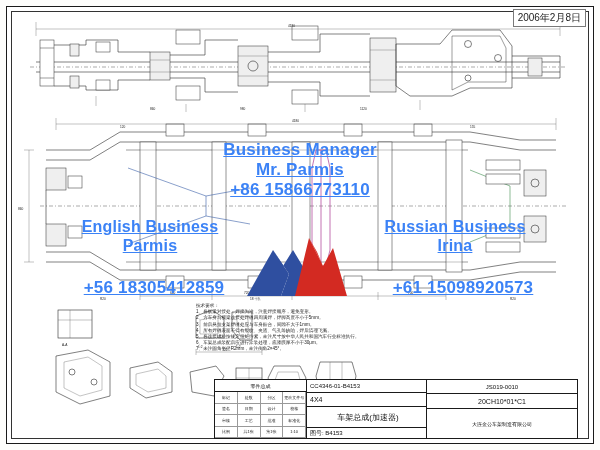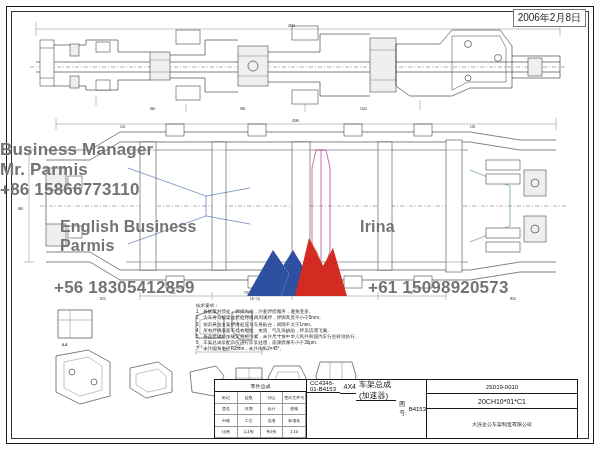--- a/index.html
+++ b/index.html
@@ -63,45 +63,46 @@
     background:#fff;
     box-sizing:border-box;
     display:flex;
     font-size:5px;color:#111;
   }
   .tb-col{border-right:1px solid #1a1a1a;box-sizing:border-box;}
   .tb-a{width:92px;display:flex;flex-direction:column;}
   .tb-a .hd{height:11px;border-bottom:1px solid #1a1a1a;display:flex;align-items:center;justify-content:center;font-size:5px;}
   .tb-grid{flex:1;display:grid;grid-template-columns:1fr 1fr 1fr 1fr;grid-template-rows:1fr 1fr 1fr 1fr;}
   .tb-grid div{border-right:1px solid #999;border-bottom:1px solid #999;font-size:4px;display:flex;align-items:center;justify-content:center;color:#222;}
-  .tb-b{width:120px;display:flex;flex-direction:row;}
+  .tb-b{width:120px;display:flex;flex-direction:column;}
   .tb-b .r{border-bottom:1px solid #1a1a1a;display:flex;align-items:center;padding-left:3px;}
   .tb-b .r1{height:12px;font-size:6px;}
   .tb-b .r2{height:13px;font-size:7px;}
   .tb-b .r3{height:20px;font-size:8px;justify-content:center;}
   .tb-b .r4{flex:1;font-size:6px;border-bottom:none;}
   .tb-c{flex:1;display:flex;flex-direction:column;}
   .tb-c .r{border-bottom:1px solid #1a1a1a;display:flex;align-items:center;justify-content:center;}
   .tb-c .c1{height:13px;font-size:6px;}
   .tb-c .c2{height:14px;font-size:7px;}
   .tb-c .c3{flex:1;border-bottom:none;font-size:5px;}
   
   .logo{
     position:absolute;left:243px;top:226px;width:108px;height:74px;
   }
   
   .wm{
     position:absolute;
-    color:#737373;
+    color:#3b82f6;
     font-family:"Liberation Sans",sans-serif;
     font-weight:bold;
-    text-align:left;
+    text-align:center;
     white-space:nowrap;
     line-height:1.18;
     letter-spacing:0.2px;
+    text-decoration:underline;
   }
   #wm-mgr{left:0;right:0;top:140px;font-size:17px;}
   #wm-mgr .l2{font-size:17px;}
   #wm-mgr .l3{font-size:17px;}
   #wm-eng{left:60px;top:218px;width:180px;font-size:16px;}
   #wm-engphone{left:54px;top:278px;width:200px;font-size:17px;}
   #wm-rus{left:360px;top:218px;width:190px;font-size:16px;}
   #wm-rusphone{left:368px;top:278px;width:190px;font-size:17px;}
 </style>
 </head>
@@ -384,17 +385,18 @@
     <div class="l3">+86 15866773110</div>
   </div>
 
   <div class="wm" id="wm-eng">
     <div>English Business</div>
     <div>Parmis</div>
   </div>
   <div class="wm" id="wm-engphone">+56 18305412859</div>
 
   <div class="wm" id="wm-rus">
+    <div>Russian Business</div>
     <div>Irina</div>
   </div>
   <div class="wm" id="wm-rusphone">+61 15098920573</div>
 
 </div>
 
 </body></html>

